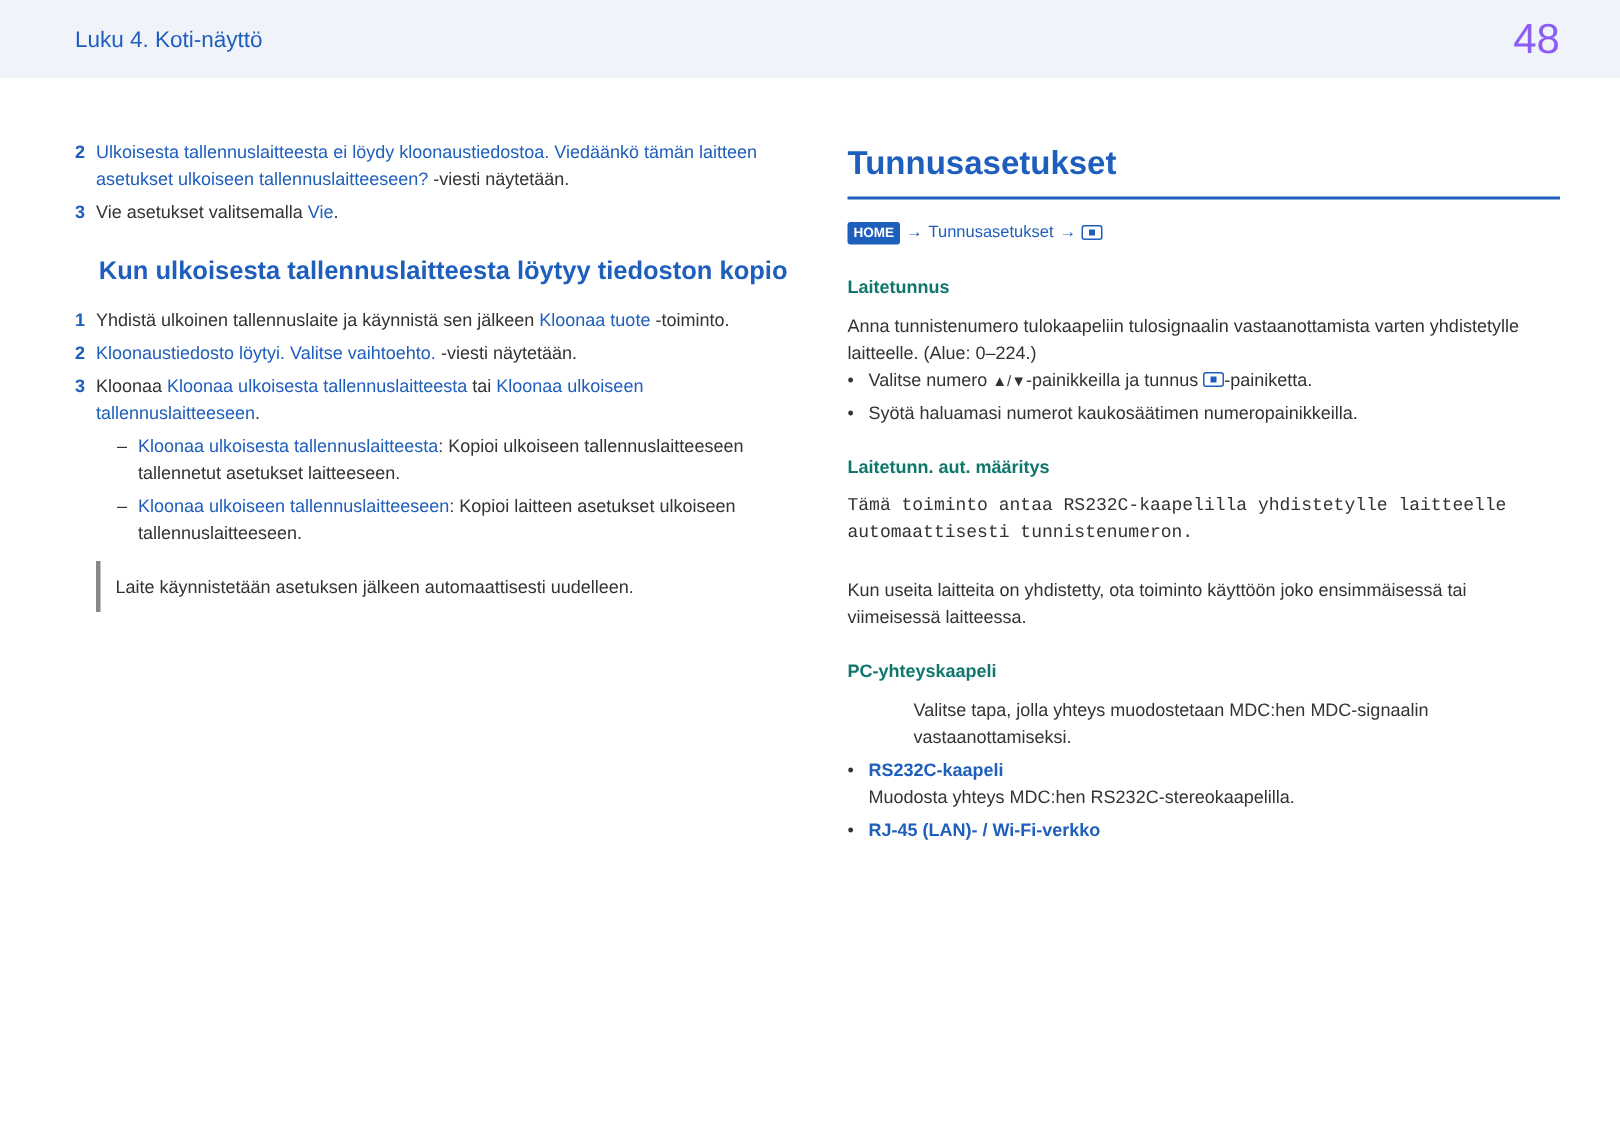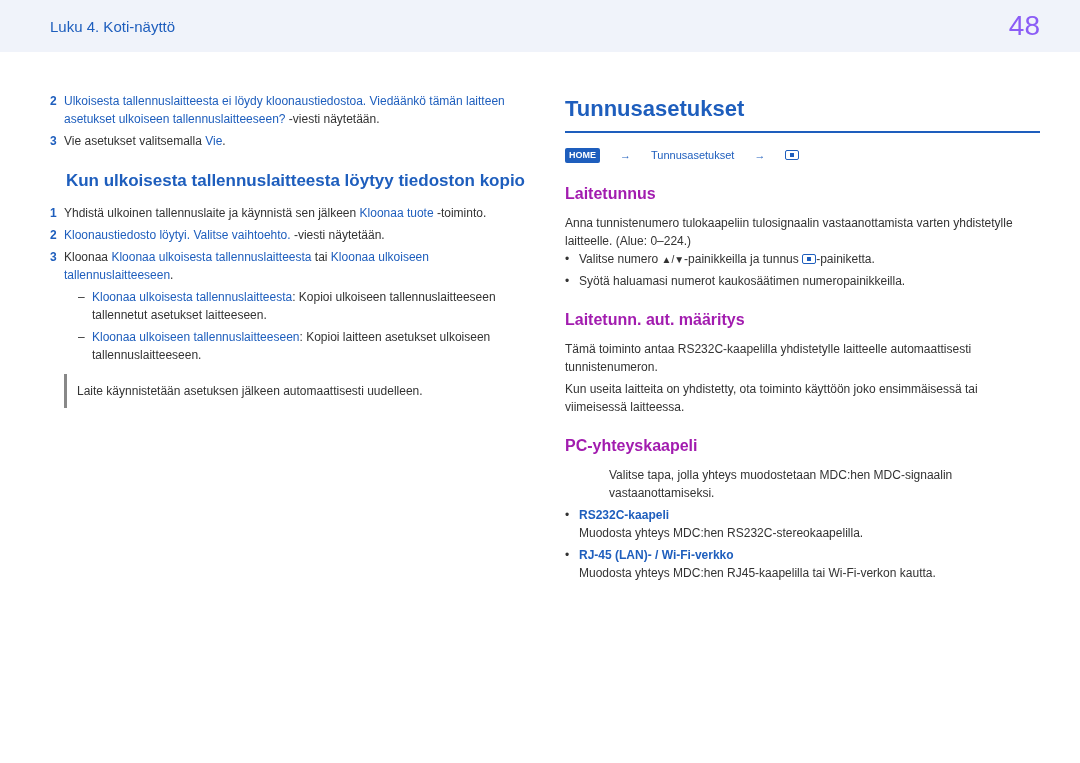--- a/index.html
+++ b/index.html
@@ -8,27 +8,27 @@
 .chapter { color: #1e5ebd; font-size: 15px; }
 .page-number { color: #8b5cf6; font-size: 28px; font-weight: 300; }
 .content { display: flex; padding: 40px 40px 0 50px; gap: 40px; }
 .column { flex: 1; font-size: 12px; line-height: 1.5; }
 .list-item { display: flex; margin-bottom: 4px; }
 .list-num { color: #1e5ebd; font-weight: 600; min-width: 14px; }
 .list-text { flex: 1; }
 .blue-text { color: #1e5ebd; }
 .h2 { color: #1e5ebd; font-size: 17px; font-weight: 600; margin: 18px 0 10px; text-align: right; }
 .h1 { color: #1e5ebd; font-size: 22px; font-weight: 600; border-bottom: 2px solid #1e5ebd; padding-bottom: 6px; margin-bottom: 14px; }
-.h3 { color: #a21caf; font-size: 16px; font-weight: 600; margin: 18px 0 8px; }
+.h3 { color: #0f766e; font-size: 12px; font-weight: 600; margin: 18px 0 8px; }
 .sub-item { margin-left: 28px; display: flex; margin-bottom: 4px; }
 .dash { min-width: 14px; }
 .note-box { border-left: 3px solid #888; padding: 8px 10px; margin: 10px 0 10px 14px; font-size: 12px; }
 .bullet-item { display: flex; margin-bottom: 4px; }
 .bullet { min-width: 14px; }
-.nav-path { font-size: 11px; margin-bottom: 8px; display: flex; align-items: center; gap: 20px; }
+.nav-path { font-size: 11px; margin-bottom: 8px; display: flex; align-items: center; gap: 4px; }
 .home-badge { background: #1e5ebd; color: #fff; font-size: 9px; padding: 1px 4px; border-radius: 2px; font-weight: 600; }
 .enter-icon { display: inline-block; width: 14px; height: 10px; border: 1.5px solid #1e5ebd; border-radius: 2px; position: relative; vertical-align: middle; }
 .enter-icon::after { content: ""; position: absolute; width: 4px; height: 4px; background: #1e5ebd; top: 2px; left: 4px; }
 .arrow-icon { display: inline-block; font-size: 10px; }
 </style>
 </head>
 <body>
 
 <div class="header">
   <span class="chapter">Luku 4. Koti-näyttö</span>
@@ -103,33 +103,32 @@
       <span>
         <span>Valitse numero </span><span class="arrow-icon">▲/▼</span><span>-painikkeilla ja tunnus </span><span class="enter-icon"></span><span>-painiketta.</span>
       </span>
     </div>
     <div class="bullet-item">
       <span class="bullet">•</span>
       <span>Syötä haluamasi numerot kaukosäätimen numeropainikkeilla.</span>
     </div>
 
     <div class="h3">Laitetunn. aut. määritys</div>
-    <p style="margin-bottom:4px;">Tämä toiminto antaa RS232C-kaapelilla yhdistetylle laitteelle automaattisesti tunnistenumeron.</p>
+    <p style="margin-bottom:20px;font-family:Liberation Mono, monospace;">Tämä toiminto antaa RS232C-kaapelilla yhdistetylle laitteelle automaattisesti tunnistenumeron.</p>
     <p>Kun useita laitteita on yhdistetty, ota toiminto käyttöön joko ensimmäisessä tai viimeisessä laitteessa.</p>
 
     <div class="h3">PC-yhteyskaapeli</div>
     <p style="margin-bottom:4px;margin-left:44px;">Valitse tapa, jolla yhteys muodostetaan MDC:hen MDC-signaalin vastaanottamiseksi.</p>
     <div class="bullet-item">
       <span class="bullet">•</span>
       <span>
         <span class="blue-text" style="font-weight:600;">RS232C-kaapeli</span><br>
         <span>Muodosta yhteys MDC:hen RS232C-stereokaapelilla.</span>
       </span>
     </div>
     <div class="bullet-item">
       <span class="bullet">•</span>
       <span>
         <span class="blue-text" style="font-weight:600;">RJ-45 (LAN)- / Wi-Fi-verkko</span><br>
-        <span>Muodosta yhteys MDC:hen RJ45-kaapelilla tai Wi-Fi-verkon kautta.</span>
       </span>
     </div>
   </div>
 </div>
 
 </body></html>

